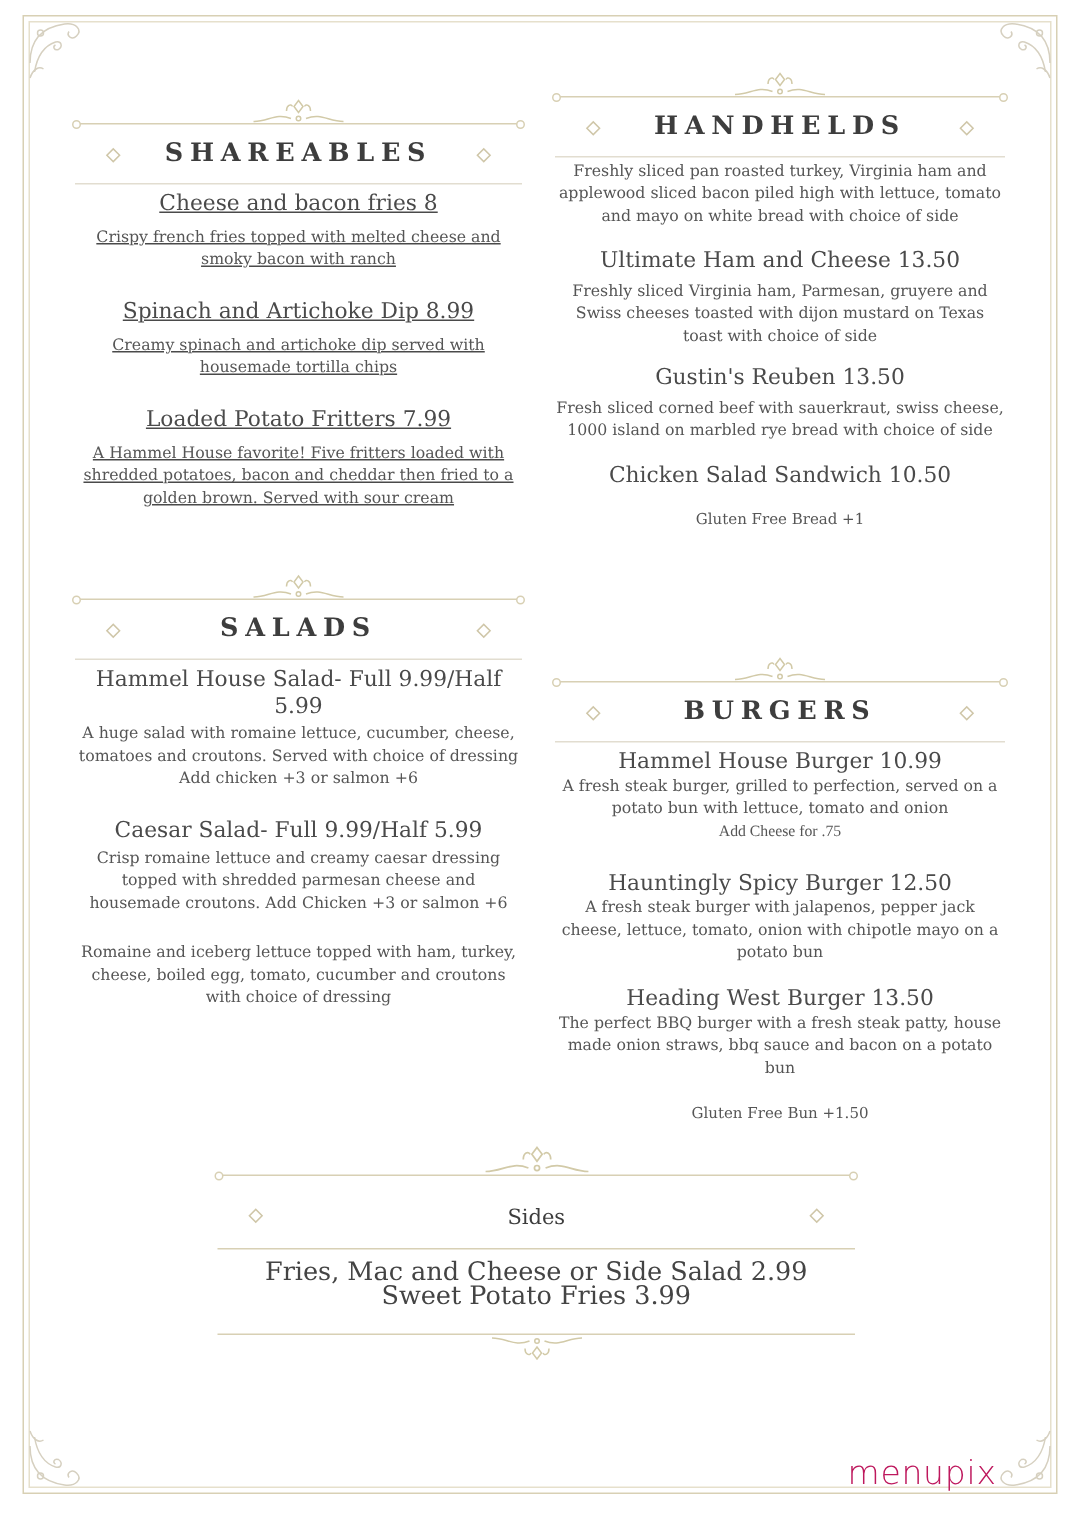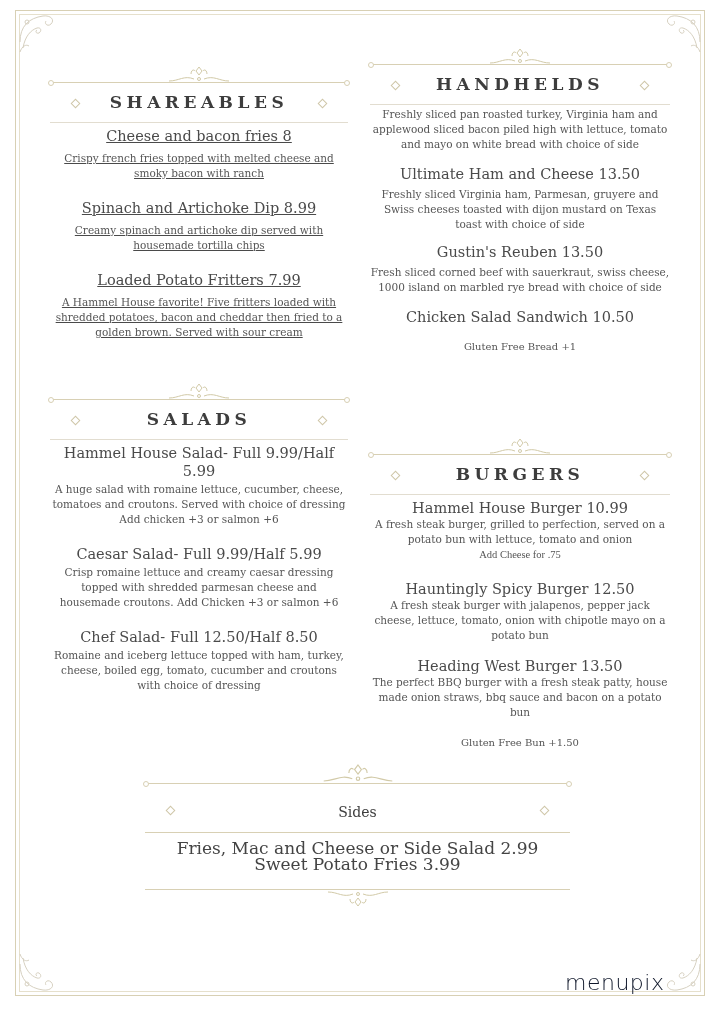--- a/index.html
+++ b/index.html
@@ -43,21 +43,21 @@
   .sides .sec-header { height: 72px; }
   .sides .sec-header .bot-rule { top: 70px; background:#d8d0b4; }
   .sides .sec-header .diamond { top: 45px; }
   .sides .sec-header .title { top: 40px; }
   .sides .lines { margin-top: 6px; font-size: 17px; line-height: 16px; color: #444; }
   .sides .bottom-rule { position: relative; height: 30px; margin-top: 12px; }
   .sides .bottom-rule .rule { position: absolute; left: 0; right: 0; top: 5px; height: 1px; background: #d8d0b4; }
   .sides .bottom-rule .flourish { position: absolute; left: 50%; top: 5px; transform: translateX(-50%) scaleY(-1); width: 70px; height: 20px; }
 
   .watermark { position: absolute; left: 565px; top: 970px; font-family: "DejaVu Sans", sans-serif;
-               font-size: 22px; color: #0f172a; letter-spacing: 0.5px; font-weight: 300; }
+               font-size: 22px; color: #be185d; letter-spacing: 0.5px; font-weight: 300; }
 </style>
 </head>
 <body>
 
 <div class="frame-outer"></div>
 <div class="frame-inner"></div>
 
 <div class="corner tl">
   <svg viewBox="0 0 44 44" fill="none" stroke="#d6d0c0" stroke-width="1">
       <path d="M3 30 C3 14 12 6 26 4 C34 3 38 8 34 12 C31 15 27 12 29 9"></path>
@@ -140,21 +140,20 @@
   <div class="item" style="margin-top:0;">
     <div class="name">Hammel House Salad- Full 9.99/Half 5.99</div>
     <div class="desc" style="margin-top:2px;">A huge salad with romaine lettuce, cucumber, cheese, tomatoes and croutons. Served with choice of dressing</div>
     <div class="desc" style="margin-top:0;">Add chicken +3 or salmon +6</div>
   </div>
   <div class="item" style="margin-top:18px;">
     <div class="name">Caesar Salad- Full 9.99/Half 5.99</div>
     <div class="desc" style="margin-top:2px;">Crisp romaine lettuce and creamy caesar dressing topped with shredded parmesan cheese and housemade croutons. Add Chicken +3 or salmon +6</div>
   </div>
   <div class="item" style="margin-top:18px;">
-    <div class="name">Chef Salad- Full 12.50/Half 8.50</div>
     <div class="desc" style="margin-top:2px;">Romaine and iceberg lettuce topped with ham, turkey, cheese, boiled egg, tomato, cucumber and croutons with choice of dressing</div>
   </div>
 </div>
 
 <div class="col right" style="top:47px;">
   <div class="sec-header">
     <svg class="flourish" viewBox="0 0 70 18" fill="none" stroke="#d2caa8" stroke-width="1">
         <path d="M5 16 C15 16 20 10 30 14"></path>
         <path d="M65 16 C55 16 50 10 40 14"></path>
         <path d="M35 2 L38 6 L35 10 L32 6 Z"></path>

